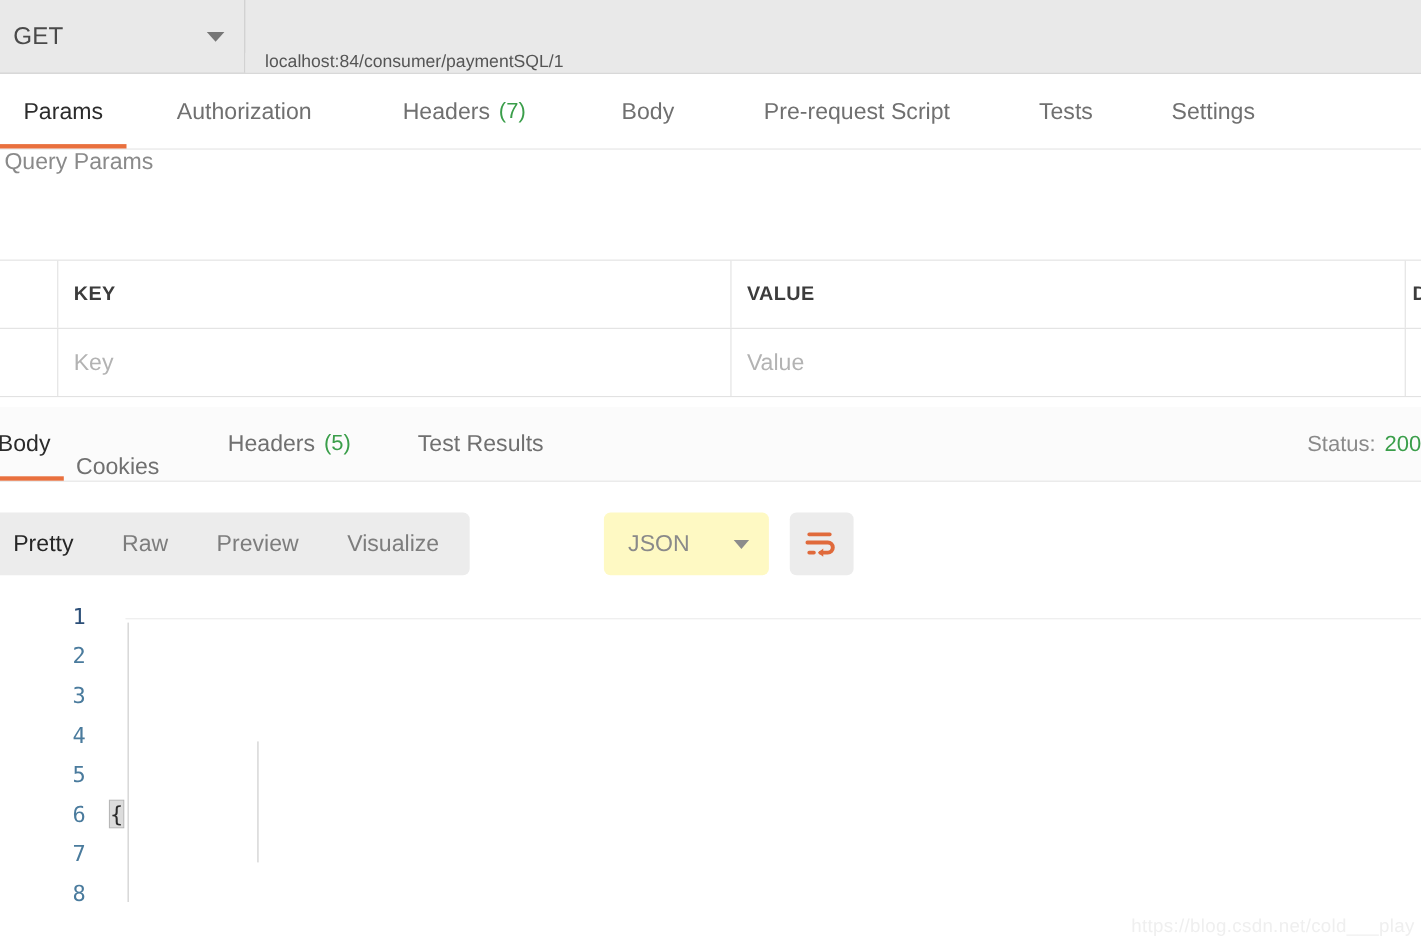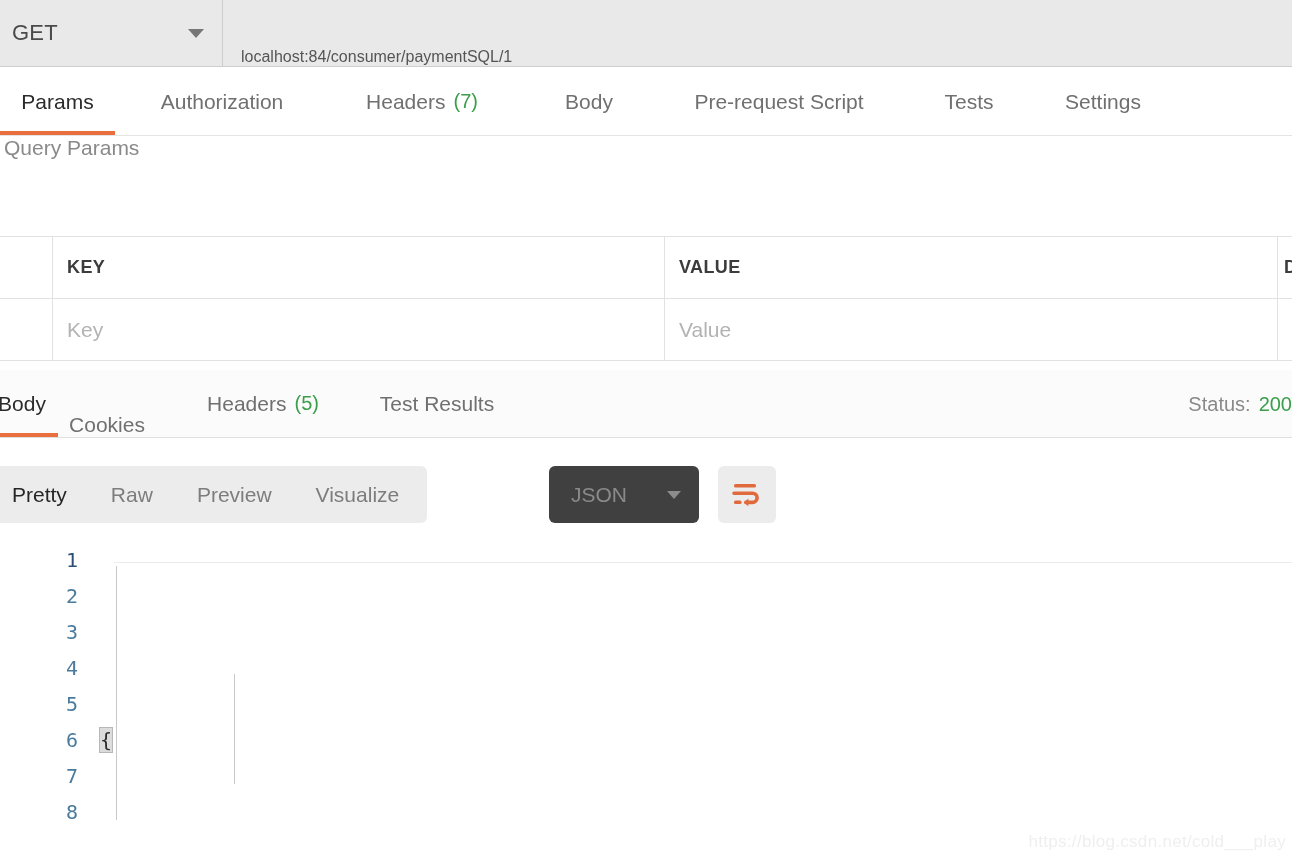--- a/index.html
+++ b/index.html
@@ -112,21 +112,21 @@
     display: flex; align-items: center; padding: 0 6px;
   }
   .seg {
     padding: 0 22px; height: 100%;
     display: flex; align-items: center; font-size: 21px;
     color: #7d7d7d; cursor: pointer; white-space: nowrap;
   }
   .seg.active { color: #262626; }
   .fmt-select {
     position: absolute; left: 549px; top: 466px; width: 150px; height: 57px;
-    background: #404040; border-radius: 6px;
+    background: #fef9c3; border-radius: 6px;
     display: flex; align-items: center; justify-content: space-between;
     padding: 0 18px 0 22px; cursor: pointer;
   }
   .fmt-label { font-size: 21px; color: #8a8a8a; }
   .caret-sm {
     width: 0; height: 0;
     border-left: 7px solid transparent;
     border-right: 7px solid transparent;
     border-top: 8px solid #8c8c8c;
   }

